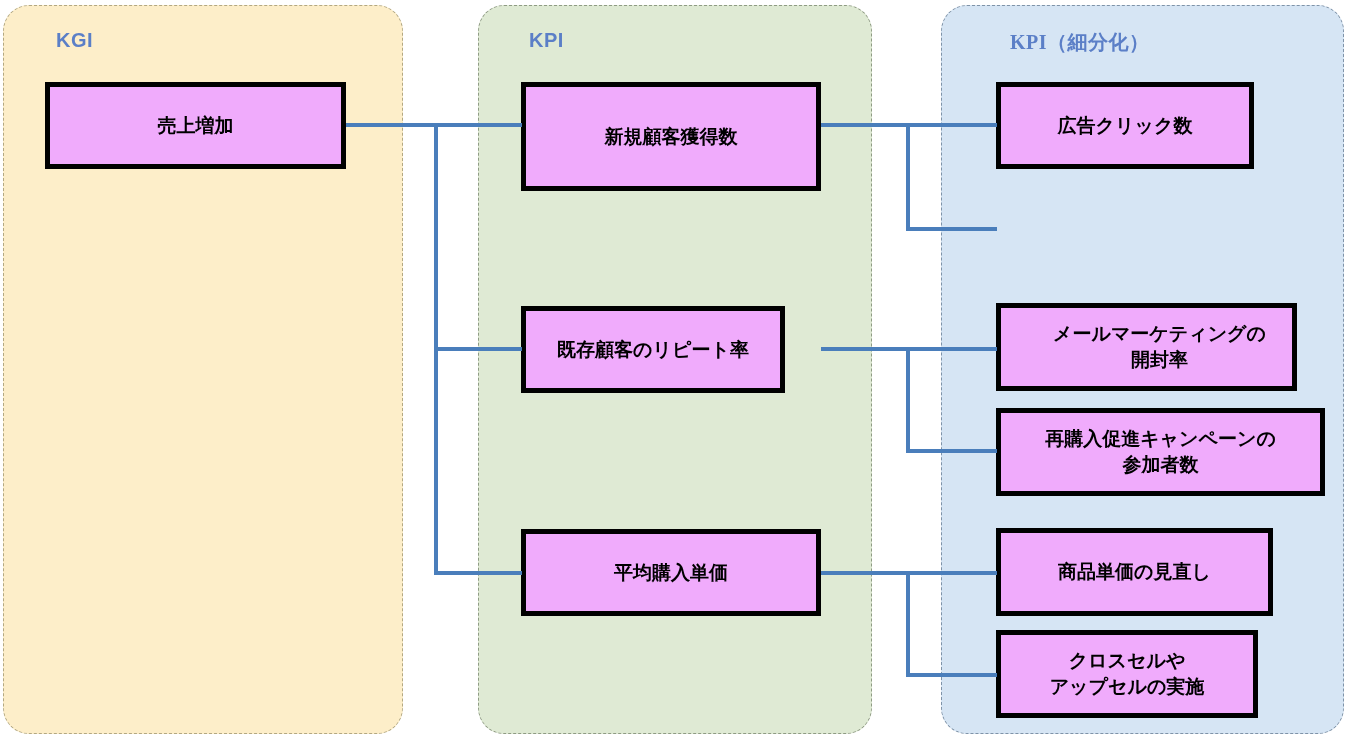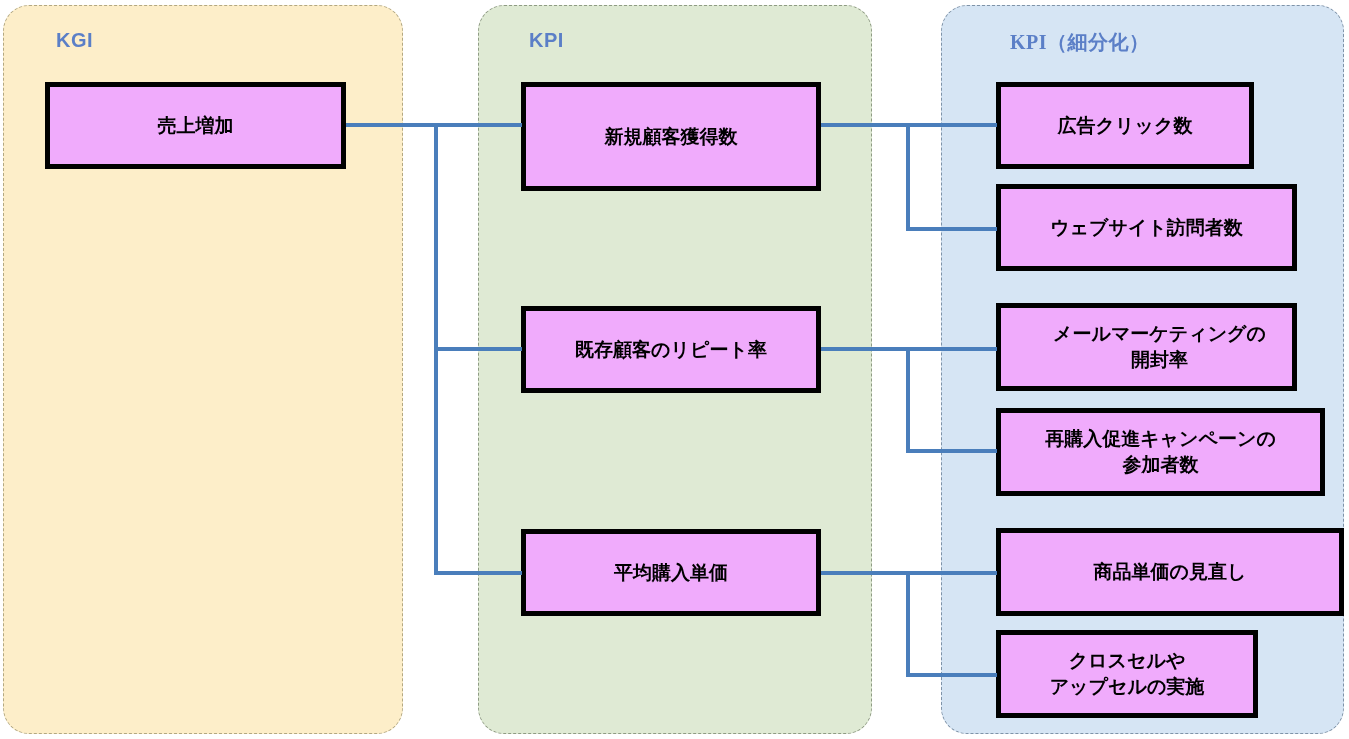--- a/index.html
+++ b/index.html
@@ -67,29 +67,29 @@
     line-height: 1.35;
     padding: 2px 6px;
   }
   .node-label { display: block; }
 
   
   .n-kgi-1 { left: 45px;  top: 82px;  width: 301px; height: 87px; }
 
   
   .n-kpi-1 { left: 521px; top: 82px;  width: 300px; height: 109px; }
-  .n-kpi-2 { left: 521px; top: 306px; width: 300px; height: 87px; font-family: Liberation Serif, serif; }
+  .n-kpi-2 { left: 521px; top: 306px; width: 264px; height: 87px; font-family: Liberation Serif, serif; }
   .n-kpi-3 { left: 521px; top: 529px; width: 300px; height: 87px; }
 
   
   .n-sub-1 { left: 996px; top: 82px;  width: 258px; height: 87px; }
   .n-sub-2 { left: 996px; top: 184px; width: 301px; height: 87px; }
   .n-sub-3 { left: 996px; top: 303px; width: 301px; height: 88px; padding-left: 32px; }
   .n-sub-4 { left: 996px; top: 408px; width: 329px; height: 88px; }
-  .n-sub-5 { left: 996px; top: 528px; width: 348px; height: 88px; }
+  .n-sub-5 { left: 996px; top: 528px; width: 277px; height: 88px; }
   .n-sub-6 { left: 996px; top: 630px; width: 262px; height: 88px; }
 
   
   .conn {
     position: absolute;
     background: #4a7ebb;
   }
   .h { height: 4px; }
   .v { width: 4px; }
 
@@ -142,23 +142,20 @@
   <div class="node n-kpi-3">
     <span class="node-label">平均購入単価</span>
   </div>
 
   <div class="panel panel-kpi-sub"></div>
   <div class="panel-title title-kpi-sub">KPI（細分化）</div>
 
   <div class="node n-sub-1">
     <span class="node-label">広告クリック数</span>
   </div>
-  <div class="node n-sub-2">
-    <span class="node-label">ウェブサイト訪問者数</span>
-  </div>
   <div class="node n-sub-3">
     <span class="node-label">メールマーケティングの<br>開封率</span>
   </div>
   <div class="node n-sub-4">
     <span class="node-label">再購入促進キャンペーンの<br>参加者数</span>
   </div>
   <div class="node n-sub-5">
     <span class="node-label">商品単価の見直し</span>
   </div>
   <div class="node n-sub-6">

